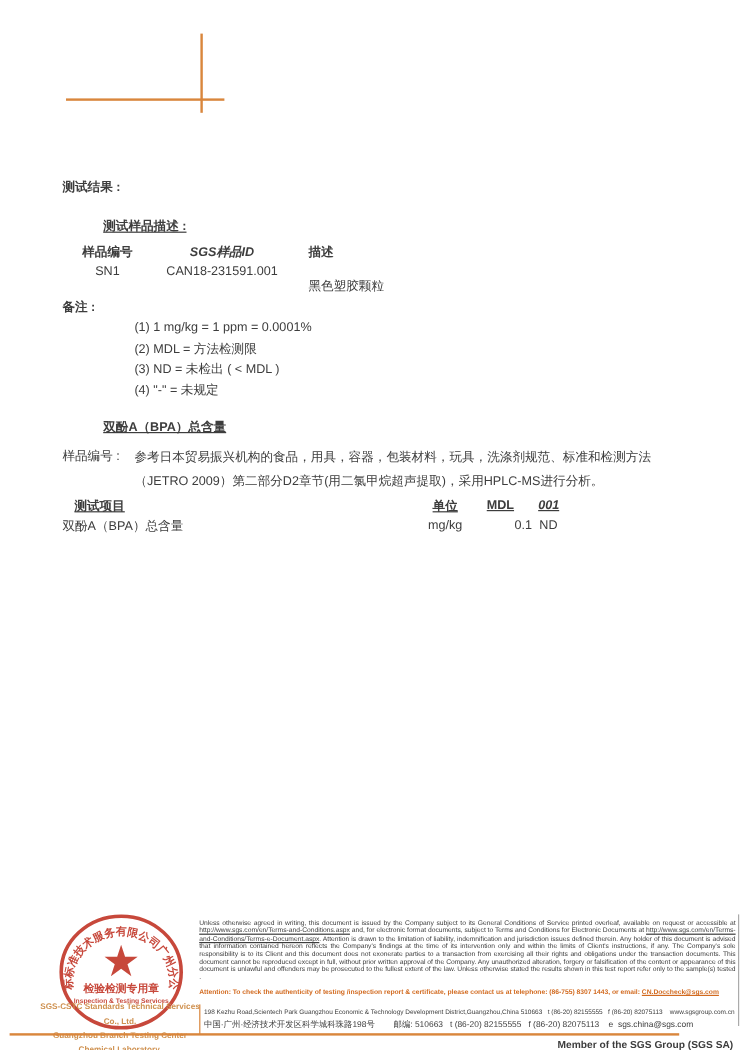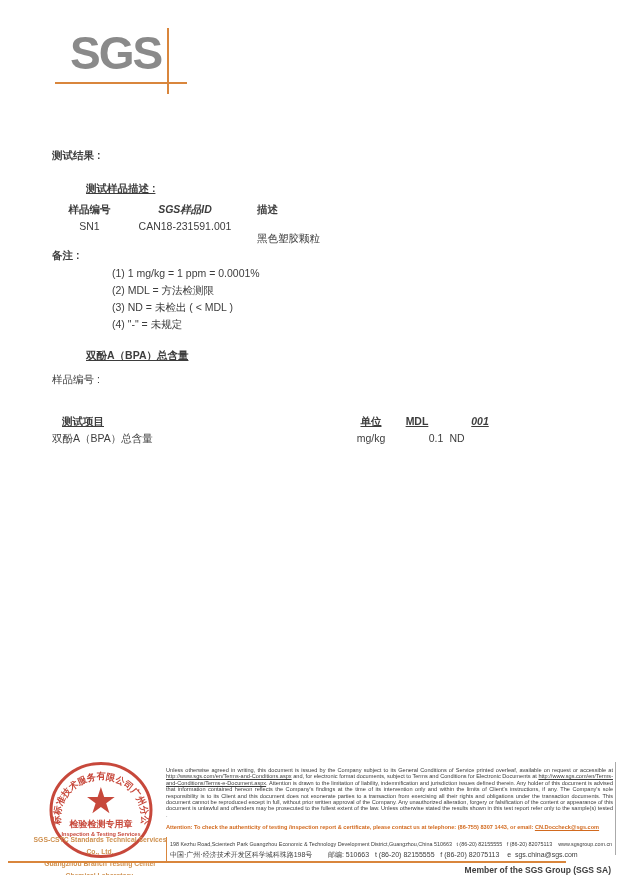--- a/index.html
+++ b/index.html
@@ -42,21 +42,21 @@
   .method-text {
     position:absolute; left:112px; top:371px; width:462px;
     font-size:10.5px; line-height:20px; color:#3d3d3d;
   }
 
   
   .result-table { position:absolute; left:0; top:415px; width:100%; font-size:10.5px; }
   .rt-item-h { position:absolute; left:62px; top:0; font-weight:bold; text-decoration:underline; }
   .rt-unit-h { position:absolute; left:345px; top:0; width:52px; text-align:center; font-weight:bold; text-decoration:underline; }
   .rt-mdl-h  { position:absolute; left:397px; top:0; width:40px; text-align:center; font-weight:bold; text-decoration:underline; }
-  .rt-001-h  { position:absolute; left:460px; top:0; width:40px; text-align:center; font-weight:bold; font-style:italic; text-decoration:underline; }
+  .rt-001-h  { position:absolute; left:426px; top:0; width:40px; text-align:right; font-weight:bold; font-style:italic; text-decoration:underline; }
   .rt-item   { position:absolute; left:52px; top:17px; }
   .rt-unit   { position:absolute; left:345px; top:17px; width:52px; text-align:center; }
   .rt-mdl    { position:absolute; left:416px; top:17px; width:40px; text-align:center; }
   .rt-001    { position:absolute; left:437px; top:17px; width:40px; text-align:center; }
 
   
   .footer-vline-right { position:absolute; left:615px; top:762px; width:1px; height:93px; background:#aaaaaa; }
   .fineprint {
     position:absolute; left:166px; top:767px; width:447px;
     font-size:5.6px; line-height:6.4px; text-align:justify; color:#3c3c3c;
@@ -79,21 +79,20 @@
   .addr-en { font-size:5.4px; line-height:10px; white-space:pre; }
   .addr-cn { font-size:7px; line-height:11px; white-space:pre; }
   .footer-hline { position:absolute; left:8px; top:861px; width:558px; height:1.6px; background:#d9863c; }
   .member { position:absolute; right:8px; top:865px; font-size:8.5px; font-weight:bold; color:#3d3d3d;padding-left:36px; }
 </style>
 </head>
 <body>
 
 <div class="page">
 
-  <div class="logo-text">SGS</div>
   <div class="logo-hline"></div>
   <div class="logo-vline"></div>
 
 
   <div class="label" style="left:52px; top:149px;">测试结果 :</div>
   <div class="label u" style="left:52px; top:182px;">测试样品描述 :</div>
 
   <div class="sample-table">
     <span class="st-col1 st-h st-row1" style="position:absolute;">样品编号</span>
     <span class="st-col2 st-h st-row1" style="position:absolute;font-style:italic;">SGS样品ID</span>
@@ -104,20 +103,21 @@
   </div>
 
   <div class="label" style="left:52px; top:249px;">备注 :</div>
   <div class="remark-line" style="top:267px;">(1) 1 mg/kg = 1 ppm = 0.0001%</div>
   <div class="remark-line" style="top:284px;">(2) MDL = 方法检测限</div>
   <div class="remark-line" style="top:301px;">(3) ND = 未检出 ( &lt; MDL )</div>
   <div class="remark-line" style="top:318px;">(4) "-" = 未规定</div>
 
   <div class="label u" style="left:52px; top:349px;">双酚A（BPA）总含量</div>
   <div class="label" style="left:52px; top:373px; font-weight:normal;">样品编号 :</div>
+  <div class="method-text">参考日本贸易振兴机构的食品，用具，容器，包装材料，玩具，洗涤剂规范、标准和检测方法（JETRO 2009）第二部分D2章节(用二氯甲烷超声提取)，采用HPLC-MS进行分析。</div>
 
   <div class="result-table">
     <span class="rt-item-h">测试项目</span>
     <span class="rt-unit-h">单位</span>
     <span class="rt-mdl-h">MDL</span>
     <span class="rt-001-h">001</span>
     <span class="rt-item">双酚A（BPA）总含量</span>
     <span class="rt-unit">mg/kg</span>
     <span class="rt-mdl">0.1</span>
     <span class="rt-001">ND</span>

